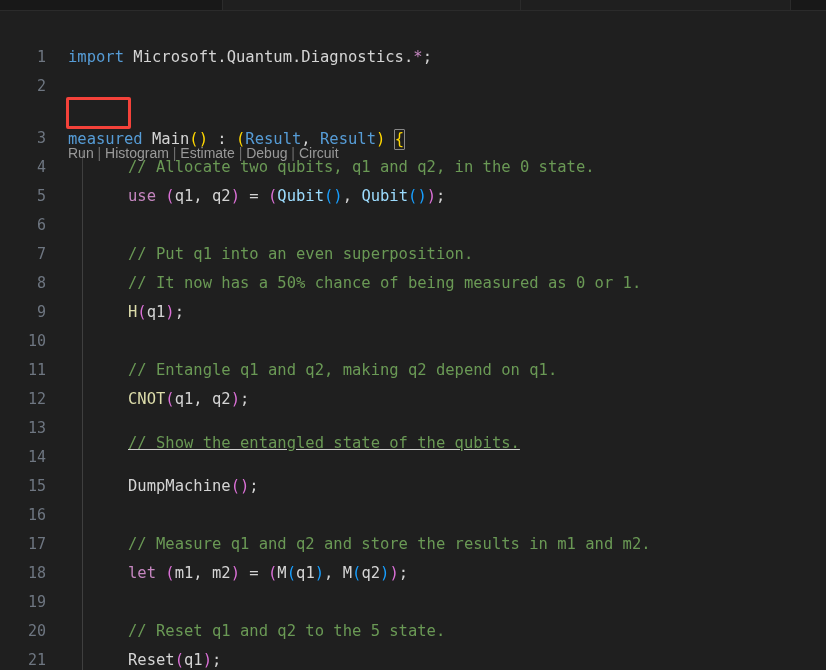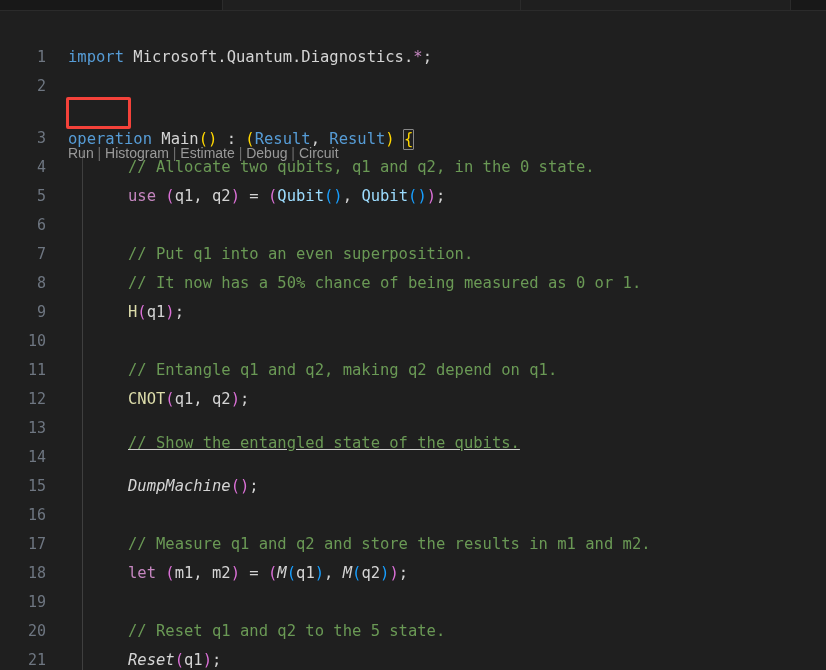--- a/index.html
+++ b/index.html
@@ -51,21 +51,21 @@
     font-family:"DejaVu Sans Mono","Liberation Mono",monospace;
     color:#cccccc;
   }
 
   
   .kw       {color:#569cd6;}            
   .kw2      {color:#c586c0;}            
   .plain    {color:#d4d4d4;}
   .type     {color:#569cd6;}            
   .fn       {color:#dcdcaa;}            
-  .fnw      {color:#d4d4d4;font-style:italic;}
+  .fnw      {color:#d4d4d4;}
   .qubit    {color:#9cdcfe;}            
   .cmt      {color:#6a9955;}
   .star     {color:#c586c0;}
   .p0       {color:#ffd700;}            
   .p1       {color:#da70d6;}            
   .p2       {color:#179fff;}            
 
   .brace-match{
     display:inline-block;
     border:1px solid #888;
@@ -131,21 +131,21 @@
       <div class="ln" style="top:611px;">20</div>
       <div class="ln" style="top:640px;">21</div>
     </div>
 
     <div class="indent-guide" style="top:140px;height:519px;"></div>
 
     <div class="codearea">
 
       <div class="cl" style="top:37px;"><span class="kw">import</span><span class="plain"> Microsoft.Quantum.Diagnostics.</span><span class="star">*</span><span class="plain">;</span></div>
 
-      <div class="cl" style="top:118px;"><span class="kw">operation</span><span class="plain"> Main</span><span class="p0">()</span><span class="plain"> : </span><span class="p0">(</span><span class="type">Result</span><span class="plain">, </span><span class="type">Result</span><span class="p0">)</span><span class="plain"> </span><span class="p0 brace-match">{</span></div>
+      <div class="cl" style="top:118px;"><span class="kw">measured</span><span class="plain"> Main</span><span class="p0">()</span><span class="plain"> : </span><span class="p0">(</span><span class="type">Result</span><span class="plain">, </span><span class="type">Result</span><span class="p0">)</span><span class="plain"> </span><span class="p0 brace-match">{</span></div>
 
       <div class="cl" style="top:147px;padding-left:60px;"><span class="cmt">// Allocate two qubits, q1 and q2, in the 0 state.</span></div>
 
       <div class="cl" style="top:176px;padding-left:60px;"><span class="kw2">use</span><span class="p1"> (</span><span class="plain">q1, q2</span><span class="p1">)</span><span class="plain"> = </span><span class="p1">(</span><span class="qubit">Qubit</span><span class="p2">()</span><span class="plain">, </span><span class="qubit">Qubit</span><span class="p2">()</span><span class="p1">)</span><span class="plain">;</span></div>
 
       <div class="cl" style="top:234px;padding-left:60px;"><span class="cmt">// Put q1 into an even superposition.</span></div>
 
       <div class="cl" style="top:263px;padding-left:60px;"><span class="cmt">// It now has a 50% chance of being measured as 0 or 1.</span></div>
 
       <div class="cl" style="top:292px;padding-left:60px;"><span class="fn">H</span><span class="p1">(</span><span class="plain">q1</span><span class="p1">)</span><span class="plain">;</span></div>

